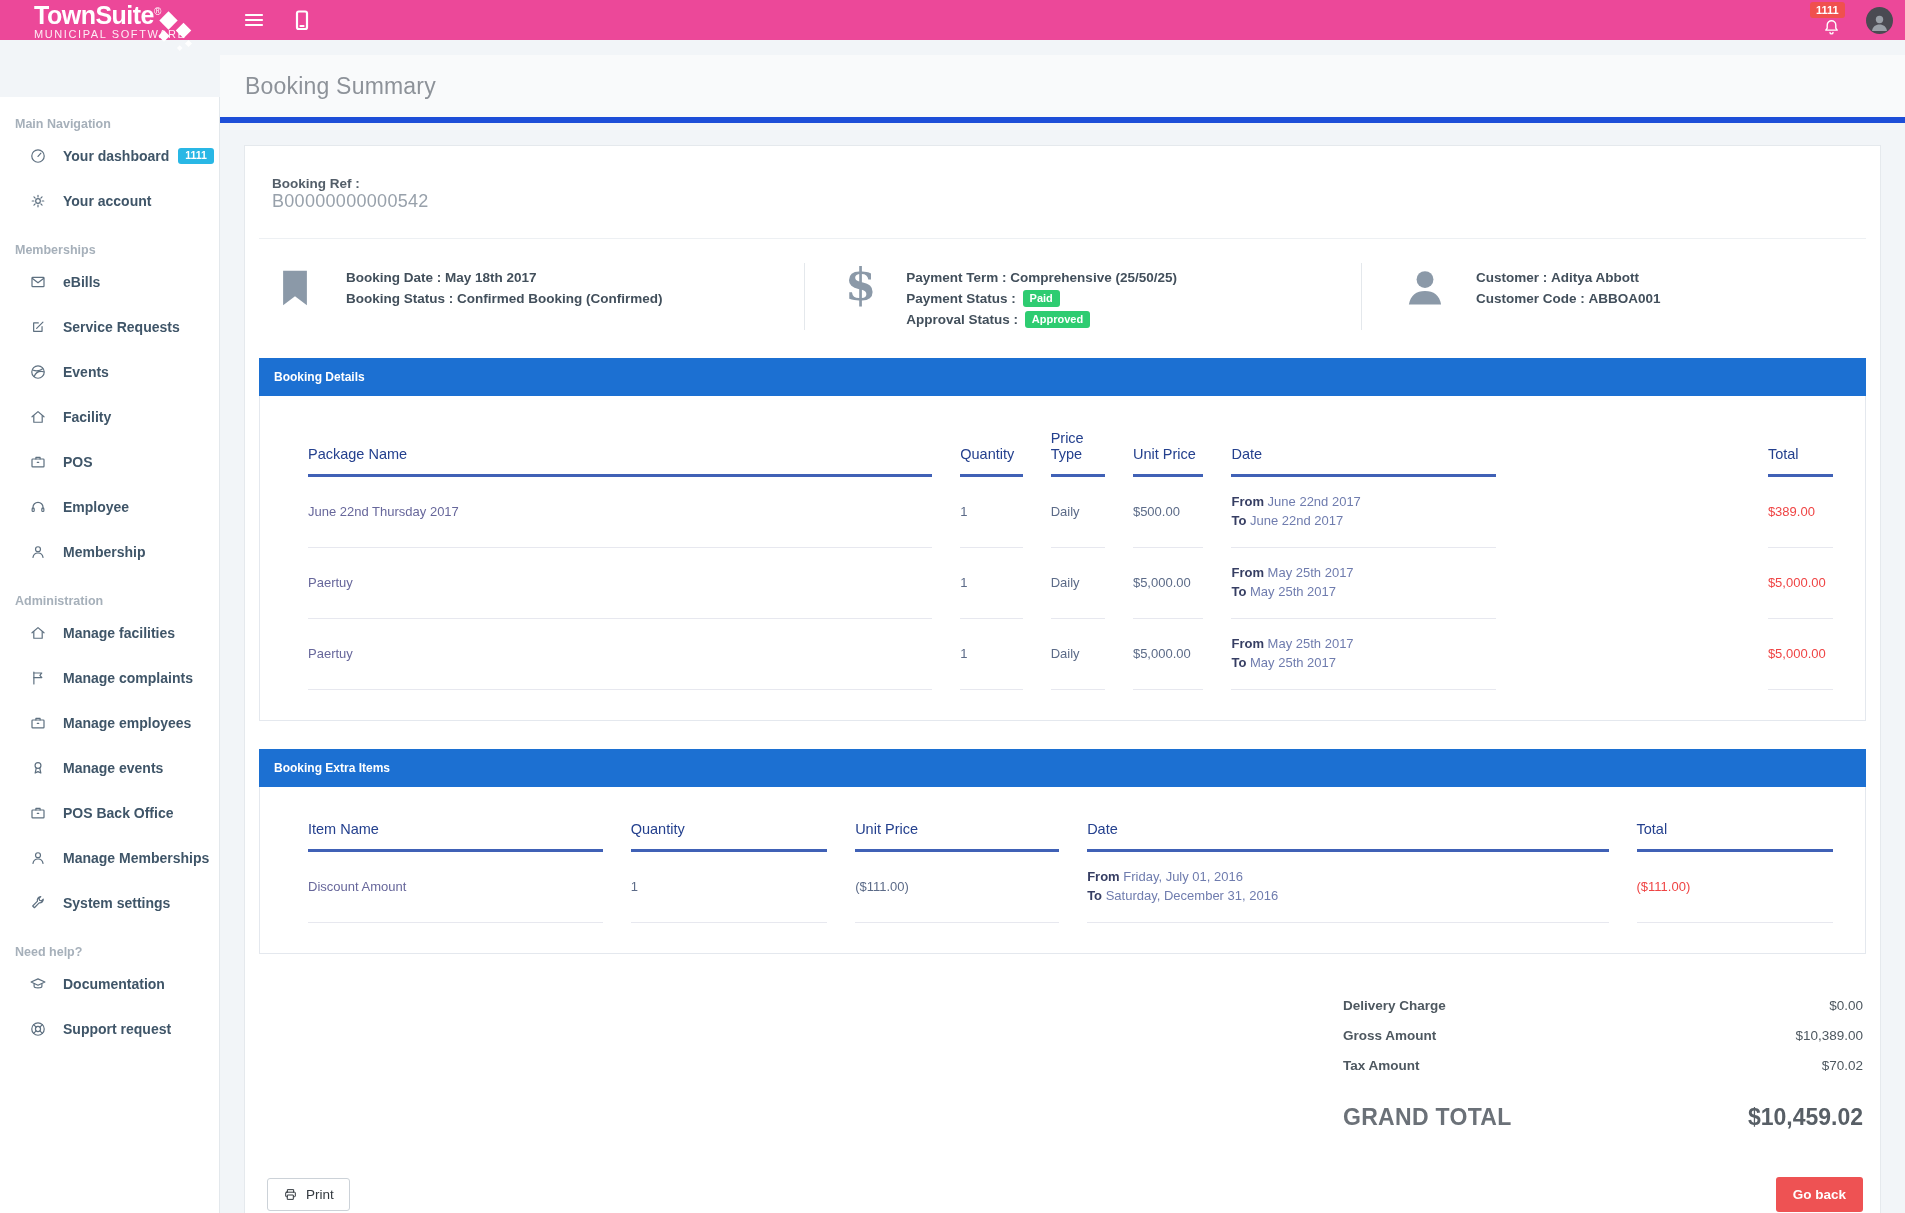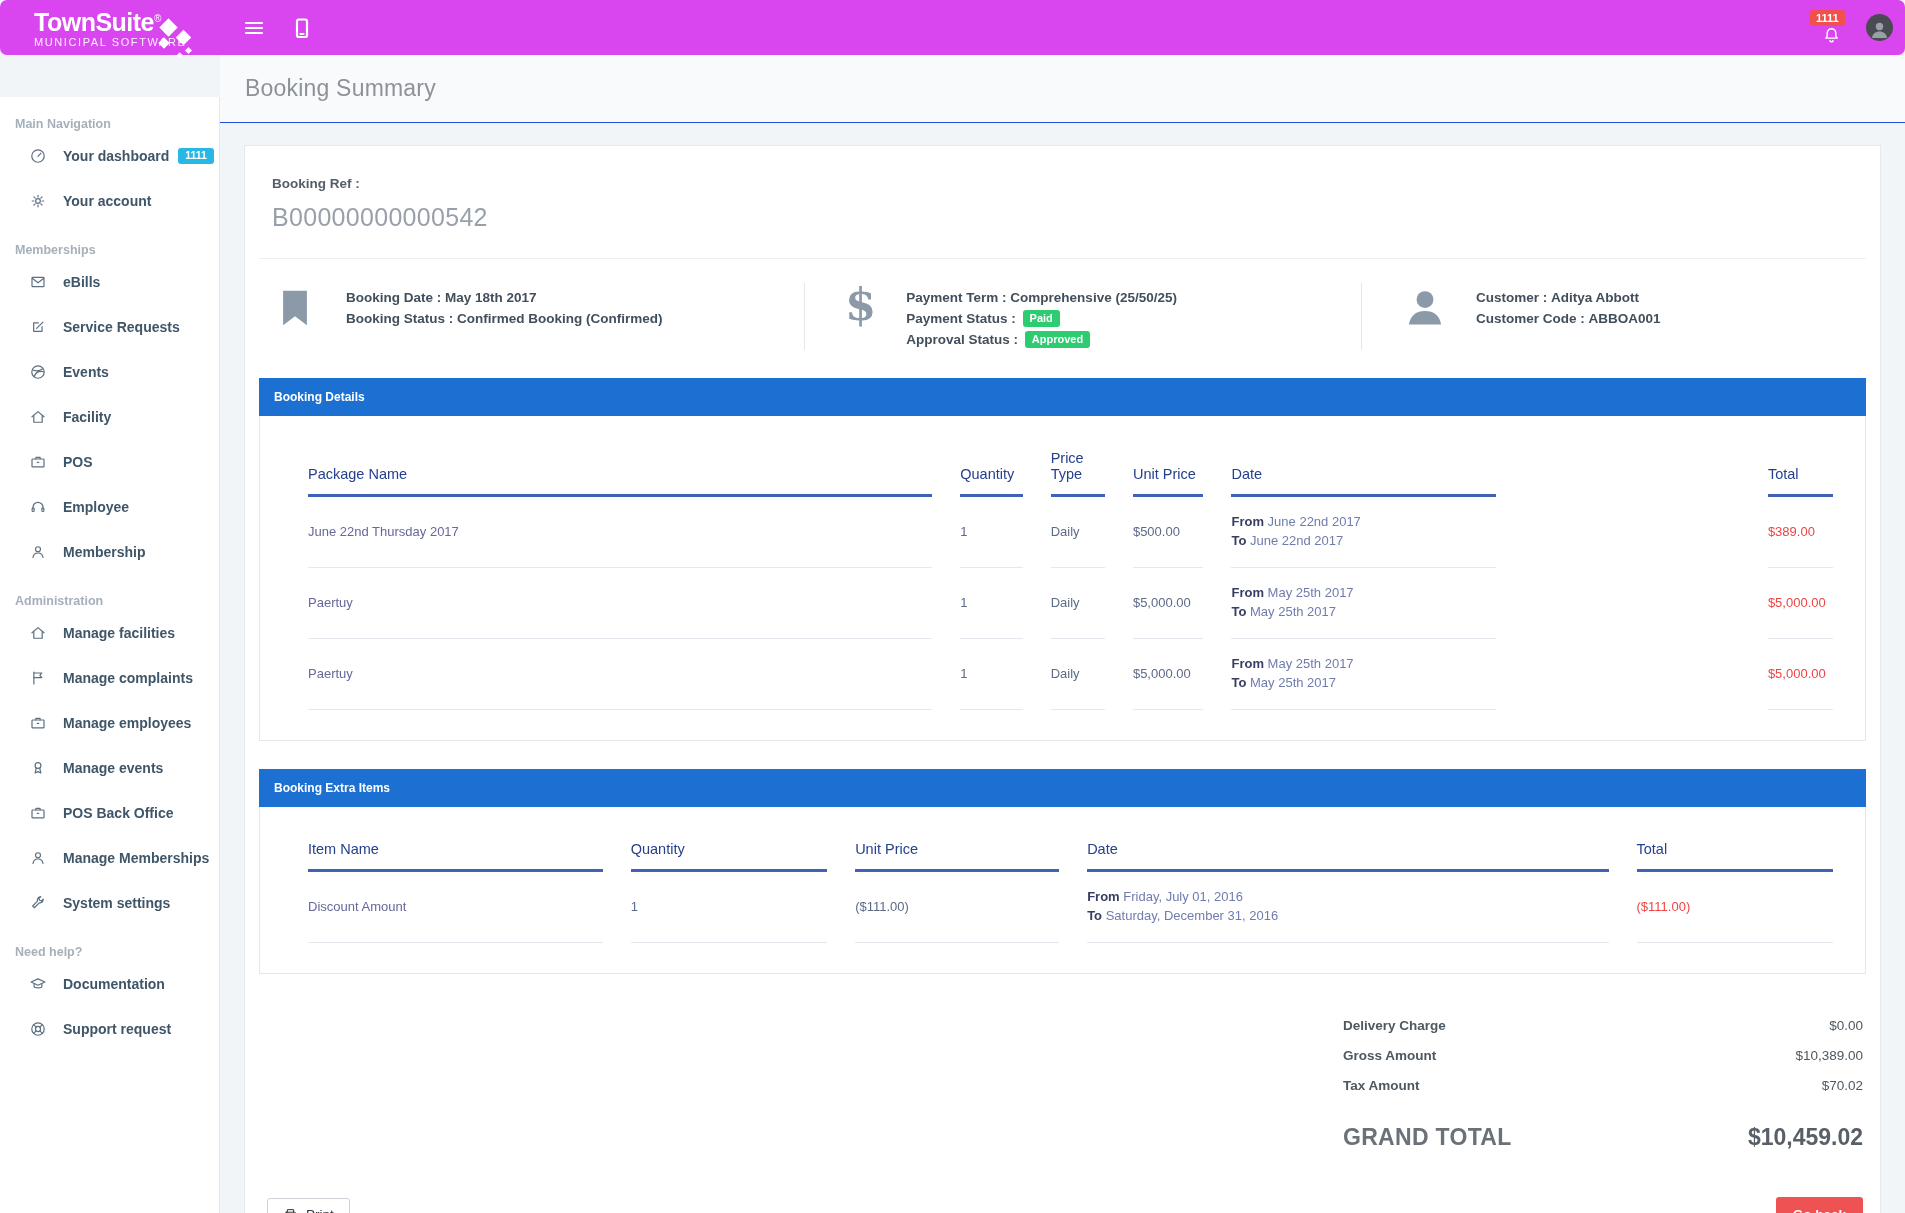--- a/index.html
+++ b/index.html
@@ -5,22 +5,22 @@
   * { margin:0; padding:0; box-sizing:border-box; }
   html,body { width:1905px; height:1213px; }
   body {
     font-family:"Liberation Sans", sans-serif;
     background:#f2f5f8;
     overflow:hidden;
     color:#46525e;
   }
   
   .topbar {
-    position:fixed; top:0; left:0; right:0; height:55px;
-    background:#d946ef; display:flex; align-items:center; z-index:20;border-radius:7px;
+    position:fixed; top:0; left:0; right:0; height:40px;
+    background:#ec4899; display:flex; align-items:center; z-index:20;
   }
   .brand { width:220px; padding-left:34px; position:relative; cursor:pointer; }
   .brand-name { color:#fff; font-size:25px; font-weight:700; letter-spacing:-0.5px; line-height:24px; }
   .brand-name .reg { font-size:10px; vertical-align:super; font-weight:400; }
   .brand-sub { color:rgba(255,255,255,.9); font-size:11px; letter-spacing:1.6px; font-weight:400; margin-top:1px; }
   .diamonds { position:absolute; left:148px; top:8px; width:60px; height:42px; }
   .diamonds i { position:absolute; background:#fff; transform:rotate(45deg); display:block; }
   .d1{ width:13px;height:13px;left:14px;top:6px; }
   .d2{ width:11px;height:11px;left:30px;top:17px; }
   .d3{ width:8px;height:8px;left:12px;top:24px; }
@@ -55,29 +55,29 @@
   }
   .nav-ic { width:18px; height:18px; color:#5e7080; flex:none; }
   .nav-label { margin-left:16px; font-size:14px; font-weight:700; color:#3f5568; }
   .nav-badge {
     margin-left:9px; background:#29b7e5; color:#fff; font-size:10.5px; font-weight:700;
     border-radius:3px; padding:2.5px 7px; line-height:11px;
   }
   
   .main { margin-left:220px; padding-top:55px; min-height:1213px; display:flex; flex-direction:column; }
   .page-title-bar {
-    height:68px; background:#f9fafb; border-bottom:1px solid #1d4ed8;
+    height:68px; background:#f9fafb; border-bottom:6px solid #1d4ed8;
     display:flex; align-items:center; padding-left:25px;
   }
   .page-title { font-size:23px; font-weight:400; color:#8d9299; letter-spacing:.2px; }
   .content { padding:22px 24px 0; }
   .card { background:#fff; border:1px solid #e5e9ed; padding:14px 14px 10px; }
   .card-pad { padding:16px 10px 0 13px; }
   .ref-label { font-size:13.5px; font-weight:700; color:#535e69; }
-  .ref-value { font-size:25px; font-weight:400; color:#98a1ab; margin-top:12px; letter-spacing:.3px; }
+  .ref-value { font-size:18px; font-weight:400; color:#98a1ab; margin-top:0; letter-spacing:.3px; }
   .ref-divider { border-bottom:1px solid #edf0f3; margin:26px 0 0; }
   
   .info-row { display:flex; padding:24px 0 26px; }
   .info-col { display:flex; padding:2px 0 0 13px; flex:1; }
   .info-col + .info-col { border-left:1px solid #e4e8ec; padding-left:40px; }
   .info-col.c1 { flex:0 0 545px; }
   .info-col.c2 { flex:0 0 557px; }
   .big-ic { width:46px; height:46px; color:#8b99a8; flex:none; margin-right:28px; margin-top:0px; }
   .dollar-glyph { font-family:"DejaVu Serif", serif; font-size:45px; font-weight:700; color:#8b99a8; line-height:44px; margin-right:30px; margin-top:-2px; }
   .info-lines { font-size:13.5px; line-height:21px; color:#424f5b; padding-top:2px; }

